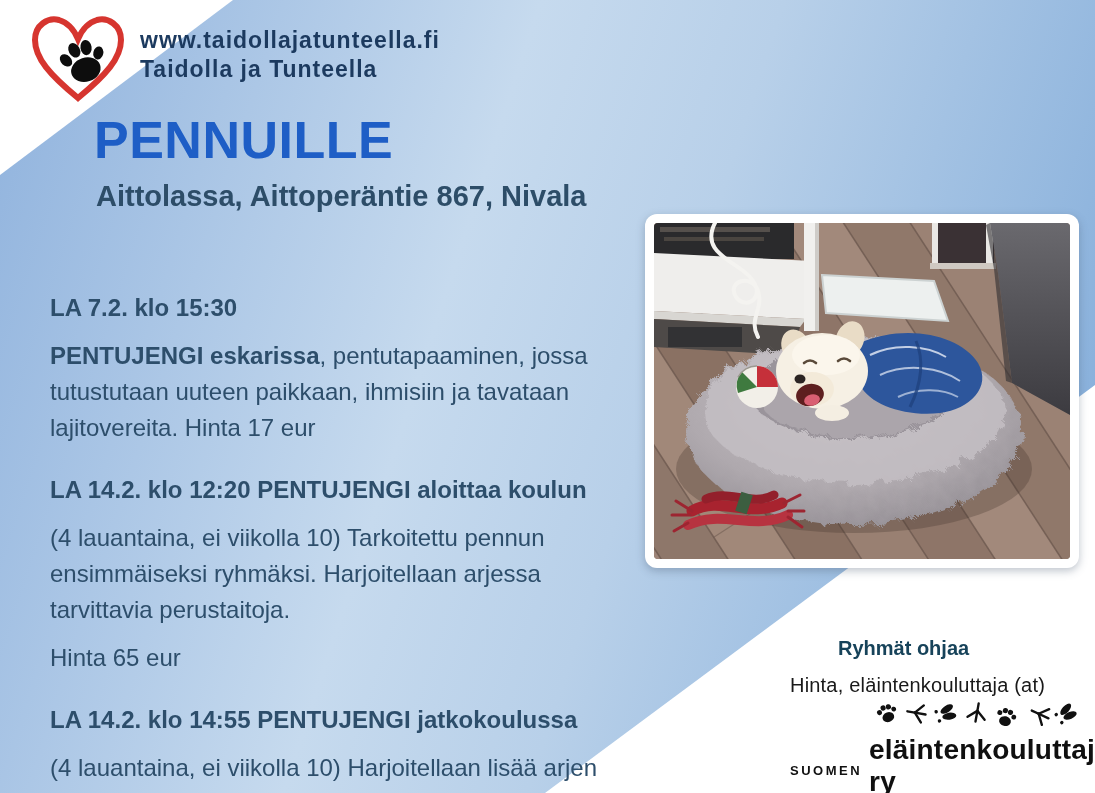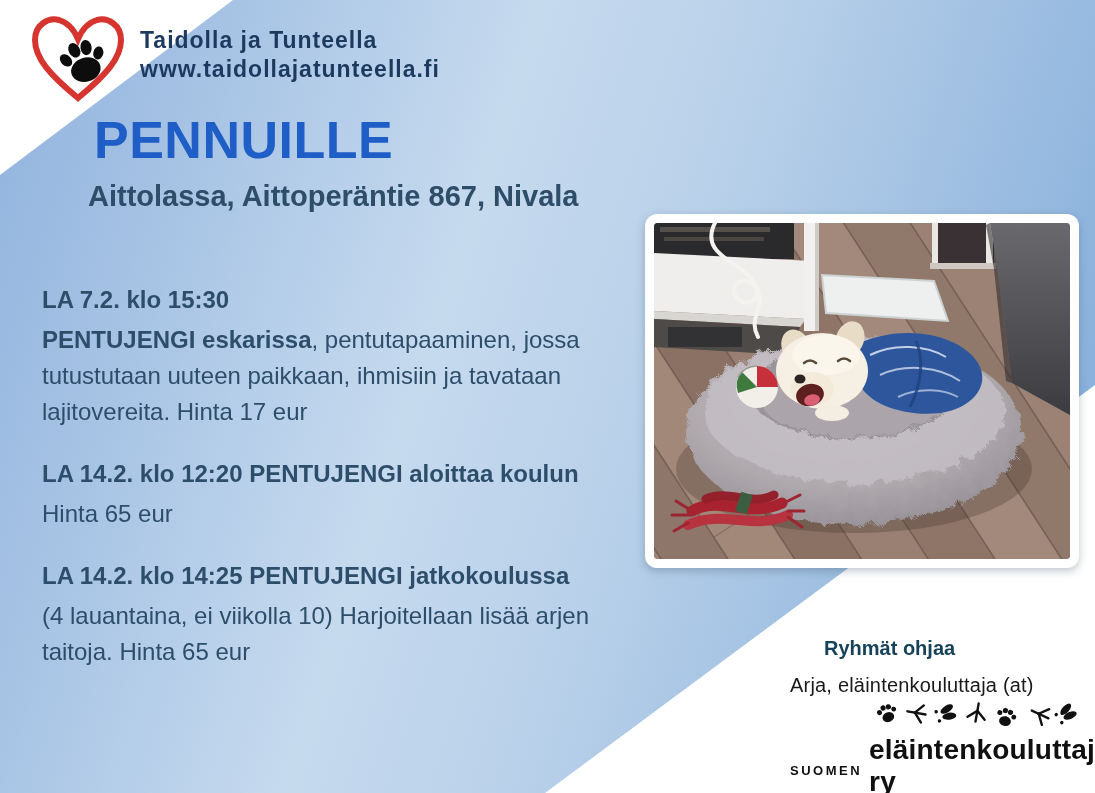--- a/index.html
+++ b/index.html
@@ -11,34 +11,34 @@
   .tri{position:absolute;inset:0;background:#ffffff;}
   .tri-tl{clip-path:polygon(0 0,233px 0,0 175px);}
   .tri-br{clip-path:polygon(1095px 385px,1095px 793px,545px 793px);}
   
   .logo{position:absolute;left:28px;top:12px;display:flex;align-items:flex-start;}
   .logo-mark{width:100px;height:92px;flex:none;}
   .logo-text{margin-left:12px;margin-top:14px;color:#1c3a5f;font-weight:bold;
     font-size:23px;line-height:29px;letter-spacing:1px;}
   
   .title{position:absolute;left:94px;top:110px;color:#1e5ec6;font-size:52px;font-weight:bold;letter-spacing:.5px;}
-  .subtitle{position:absolute;left:88px;top:180px;color:#2d4d68;font-size:29px;font-weight:bold;}
+  .subtitle{position:absolute;left:96px;top:180px;color:#2d4d68;font-size:29px;font-weight:bold;}
   
   .events{position:absolute;left:38px;top:278px;width:618px;color:#2d4e6b;font-size:24px;line-height:36px;}
-  .events p{margin:4px;}
+  .events p{margin:12px;}
   .ev{margin:0 0 26px 0;}
   .ev-head{font-weight:bold;white-space:nowrap;}
   .ev b{font-weight:bold;text-align:right;}
   
   .photo-frame{position:absolute;left:645px;top:214px;width:416px;height:336px;background:#fff;
     border-radius:12px;padding:9px;box-shadow:0 3px 9px rgba(70,85,110,.35);}
   .photo-frame svg{display:block;border-radius:4px;}
   
   .footer{position:absolute;left:790px;top:636px;width:296px;}
-  .f-ryhmat{margin-left:34px;color:#17435a;font-size:20px;font-weight:600;line-height:24px;}
+  .f-ryhmat{margin-left:48px;color:#17435a;font-size:20px;font-weight:600;line-height:24px;}
   .f-arja{margin-top:12px;color:#191919;font-size:20px;line-height:26px;letter-spacing:.2px;}
   .f-tracks{position:absolute;left:84px;top:58px;width:212px;height:38px;display:flex;align-items:center;gap:4px;}
   .f-tracks svg{flex:none;}
   .f-org{display:flex;align-items:flex-end;gap:7px;margin-top:36px;color:#101010;}
   .f-org-top{font-size:13px;font-weight:bold;letter-spacing:2.5px;margin-bottom:20px;}
   .f-org-name{font-size:28px;font-weight:bold;letter-spacing:.2px;}
   .f-org-role{margin-top:2px;text-align:right;color:#101010;font-size:13.5px;font-weight:bold;letter-spacing:1px;}
 </style>
 </head>
 <body>
@@ -53,39 +53,40 @@
       <path d="M50 86 C22 63 7 46 7 28 C7 13 20 5 31 8 C41 11 47 20 50 27 C53 20 59 11 69 8 C80 5 93 13 93 28 C93 46 78 63 50 86 Z" fill="none" stroke="#d6352f" stroke-width="6" stroke-linecap="round"></path>
       <g transform="translate(56,52) rotate(-18)" fill="#0d0d0d">
         <ellipse cx="0" cy="6" rx="15" ry="12"></ellipse>
         <ellipse cx="-16" cy="-9" rx="5.2" ry="7" transform="rotate(-28 -16 -9)"></ellipse>
         <ellipse cx="-5" cy="-16" rx="5.6" ry="7.6" transform="rotate(-10 -5 -16)"></ellipse>
         <ellipse cx="7" cy="-15" rx="5.6" ry="7.6" transform="rotate(10 7 -15)"></ellipse>
         <ellipse cx="17" cy="-6" rx="5" ry="6.6" transform="rotate(30 17 -6)"></ellipse>
       </g>
     </svg>
     <div class="logo-text">
+      <div>www.taidollajatunteella.fi</div>
       <div>Taidolla ja Tunteella</div>
-      <div>www.taidollajatunteella.fi</div>
     </div>
   </div>
 
   <div class="title">PENNUILLE</div>
   <div class="subtitle">Aittolassa, Aittoperäntie 867, Nivala</div>
 
   <div class="events">
     <div class="ev">
       <p class="ev-head">LA 7.2.  klo 15:30</p>
       <p><b>PENTUJENGI eskarissa</b><span>, pentutapaaminen, jossa tutustutaan uuteen paikkaan, ihmisiin ja tavataan lajitovereita. Hinta 17 eur</span></p>
     </div>
     <div class="ev">
       <p class="ev-head">LA  14.2. klo 12:20  PENTUJENGI aloittaa koulun</p>
+      <p>(4 lauantaina, ei viikolla 10) Tarkoitettu pennun ensimmäiseksi ryhmäksi. Harjoitellaan arjessa tarvittavia perustaitoja.</p>
       <p>Hinta 65 eur</p>
     </div>
     <div class="ev">
-      <p class="ev-head">LA 14.2. klo 14:25  PENTUJENGI jatkokoulussa</p>
+      <p class="ev-head">LA 14.2. klo 14:55  PENTUJENGI jatkokoulussa</p>
       <p>(4  lauantaina, ei viikolla 10) Harjoitellaan lisää arjen taitoja. Hinta 65 eur</p>
     </div>
   </div>
 
   <div class="photo-frame">
     <svg width="416" height="336" viewBox="0 0 416 336">
       <defs>
         <filter id="fluff" x="-15%" y="-15%" width="130%" height="130%">
           <feTurbulence type="fractalNoise" baseFrequency="0.9" numOctaves="2" result="n2"></feTurbulence>
           <feDisplacementMap in="SourceGraphic" in2="n2" scale="5" result="d1"></feDisplacementMap>
@@ -214,21 +215,21 @@
             <line x1="130" y1="280" x2="146" y2="272"></line>
           <line x1="134" y1="288" x2="150" y2="288"></line>
             <line x1="134" y1="294" x2="148" y2="304"></line>
         </g>
       </g>
     </svg>
   </div>
 
   <div class="footer">
     <div class="f-ryhmat">Ryhmät ohjaa</div>
-    <div class="f-arja">Arja, eläintenkouluttaja (at)</div>
+    <div class="f-arja">Hinta, eläintenkouluttaja (at)</div>
 
     <div class="f-tracks">
       <svg width="26" height="26" viewBox="0 0 24 24" style="transform:rotate(-18deg)">
         <g fill="#111">
             <ellipse cx="12" cy="16" rx="5.5" ry="4.5"></ellipse>
             <circle cx="5.5" cy="9.5" r="2.3"></circle>
             <circle cx="10" cy="6.5" r="2.4"></circle>
             <circle cx="15" cy="7" r="2.4"></circle>
             <circle cx="19" cy="10.5" r="2.2"></circle>
           </g>

